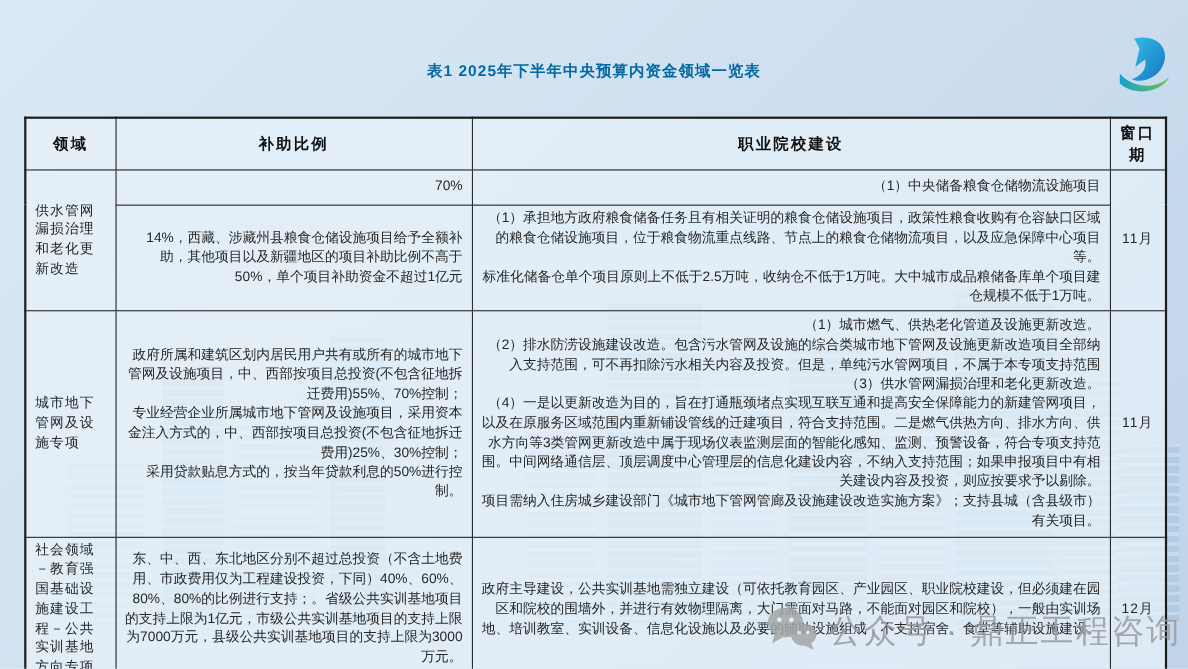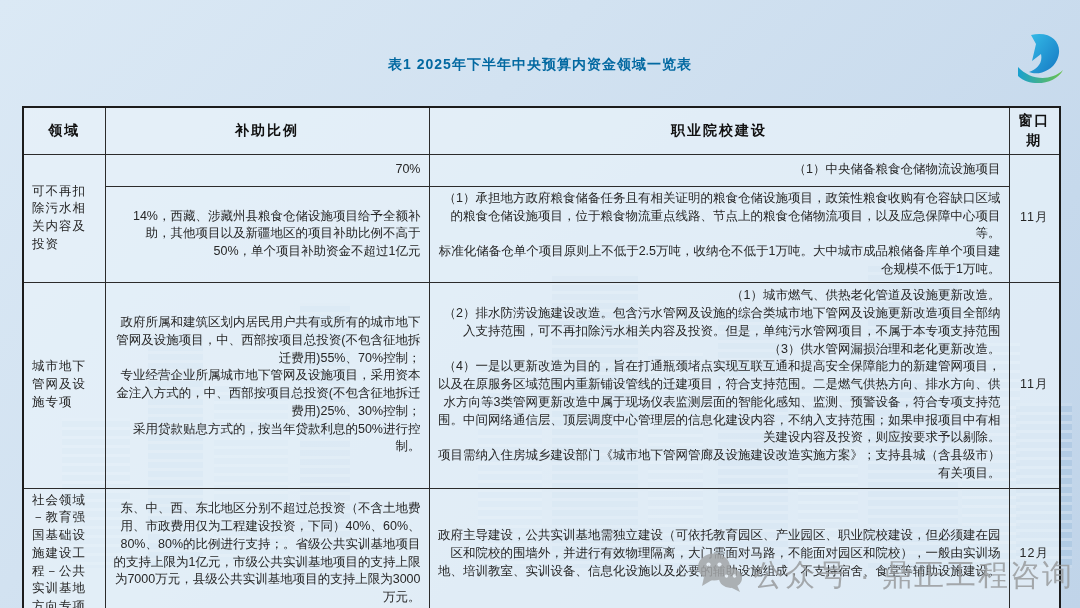--- a/index.html
+++ b/index.html
@@ -94,21 +94,21 @@
       <col style="width:51px">
     </colgroup>
   <tbody>
       <tr style="height:34px">
     <th>领域</th>
     <th>补助比例</th>
     <th>职业院校建设</th>
     <th>窗口期</th>
   </tr>
   <tr style="height:32px">
-    <td class="field" rowspan="2">可不再扣除污水相关内容及投资</td>
+    <td class="field" rowspan="2">供水管网漏损治理和老化更新改造</td>
     <td class="pre">70%</td>
     <td class="pre"> （1）中央储备粮食仓储物流设施项目</td>
     <td class="window" rowspan="2">11月</td>
   </tr>
   <tr style="height:81px">
     <td class="pre">14%，西藏、涉藏州县粮食仓储设施项目给予全额补助，其他项目以及新疆地区的项目补助比例不高于50%，单个项目补助资金不超过1亿元</td>
     <td class="pre"> （1）承担地方政府粮食储备任务且有相关证明的粮食仓储设施项目，政策性粮食收购有仓容缺口区域的粮食仓储设施项目，位于粮食物流重点线路、节点上的粮食仓储物流项目，以及应急保障中心项目等。
 标准化储备仓单个项目原则上不低于2.5万吨，收纳仓不低于1万吨。大中城市成品粮储备库单个项目建仓规模不低于1万吨。</td>
   </tr>
   <tr style="height:206px">

